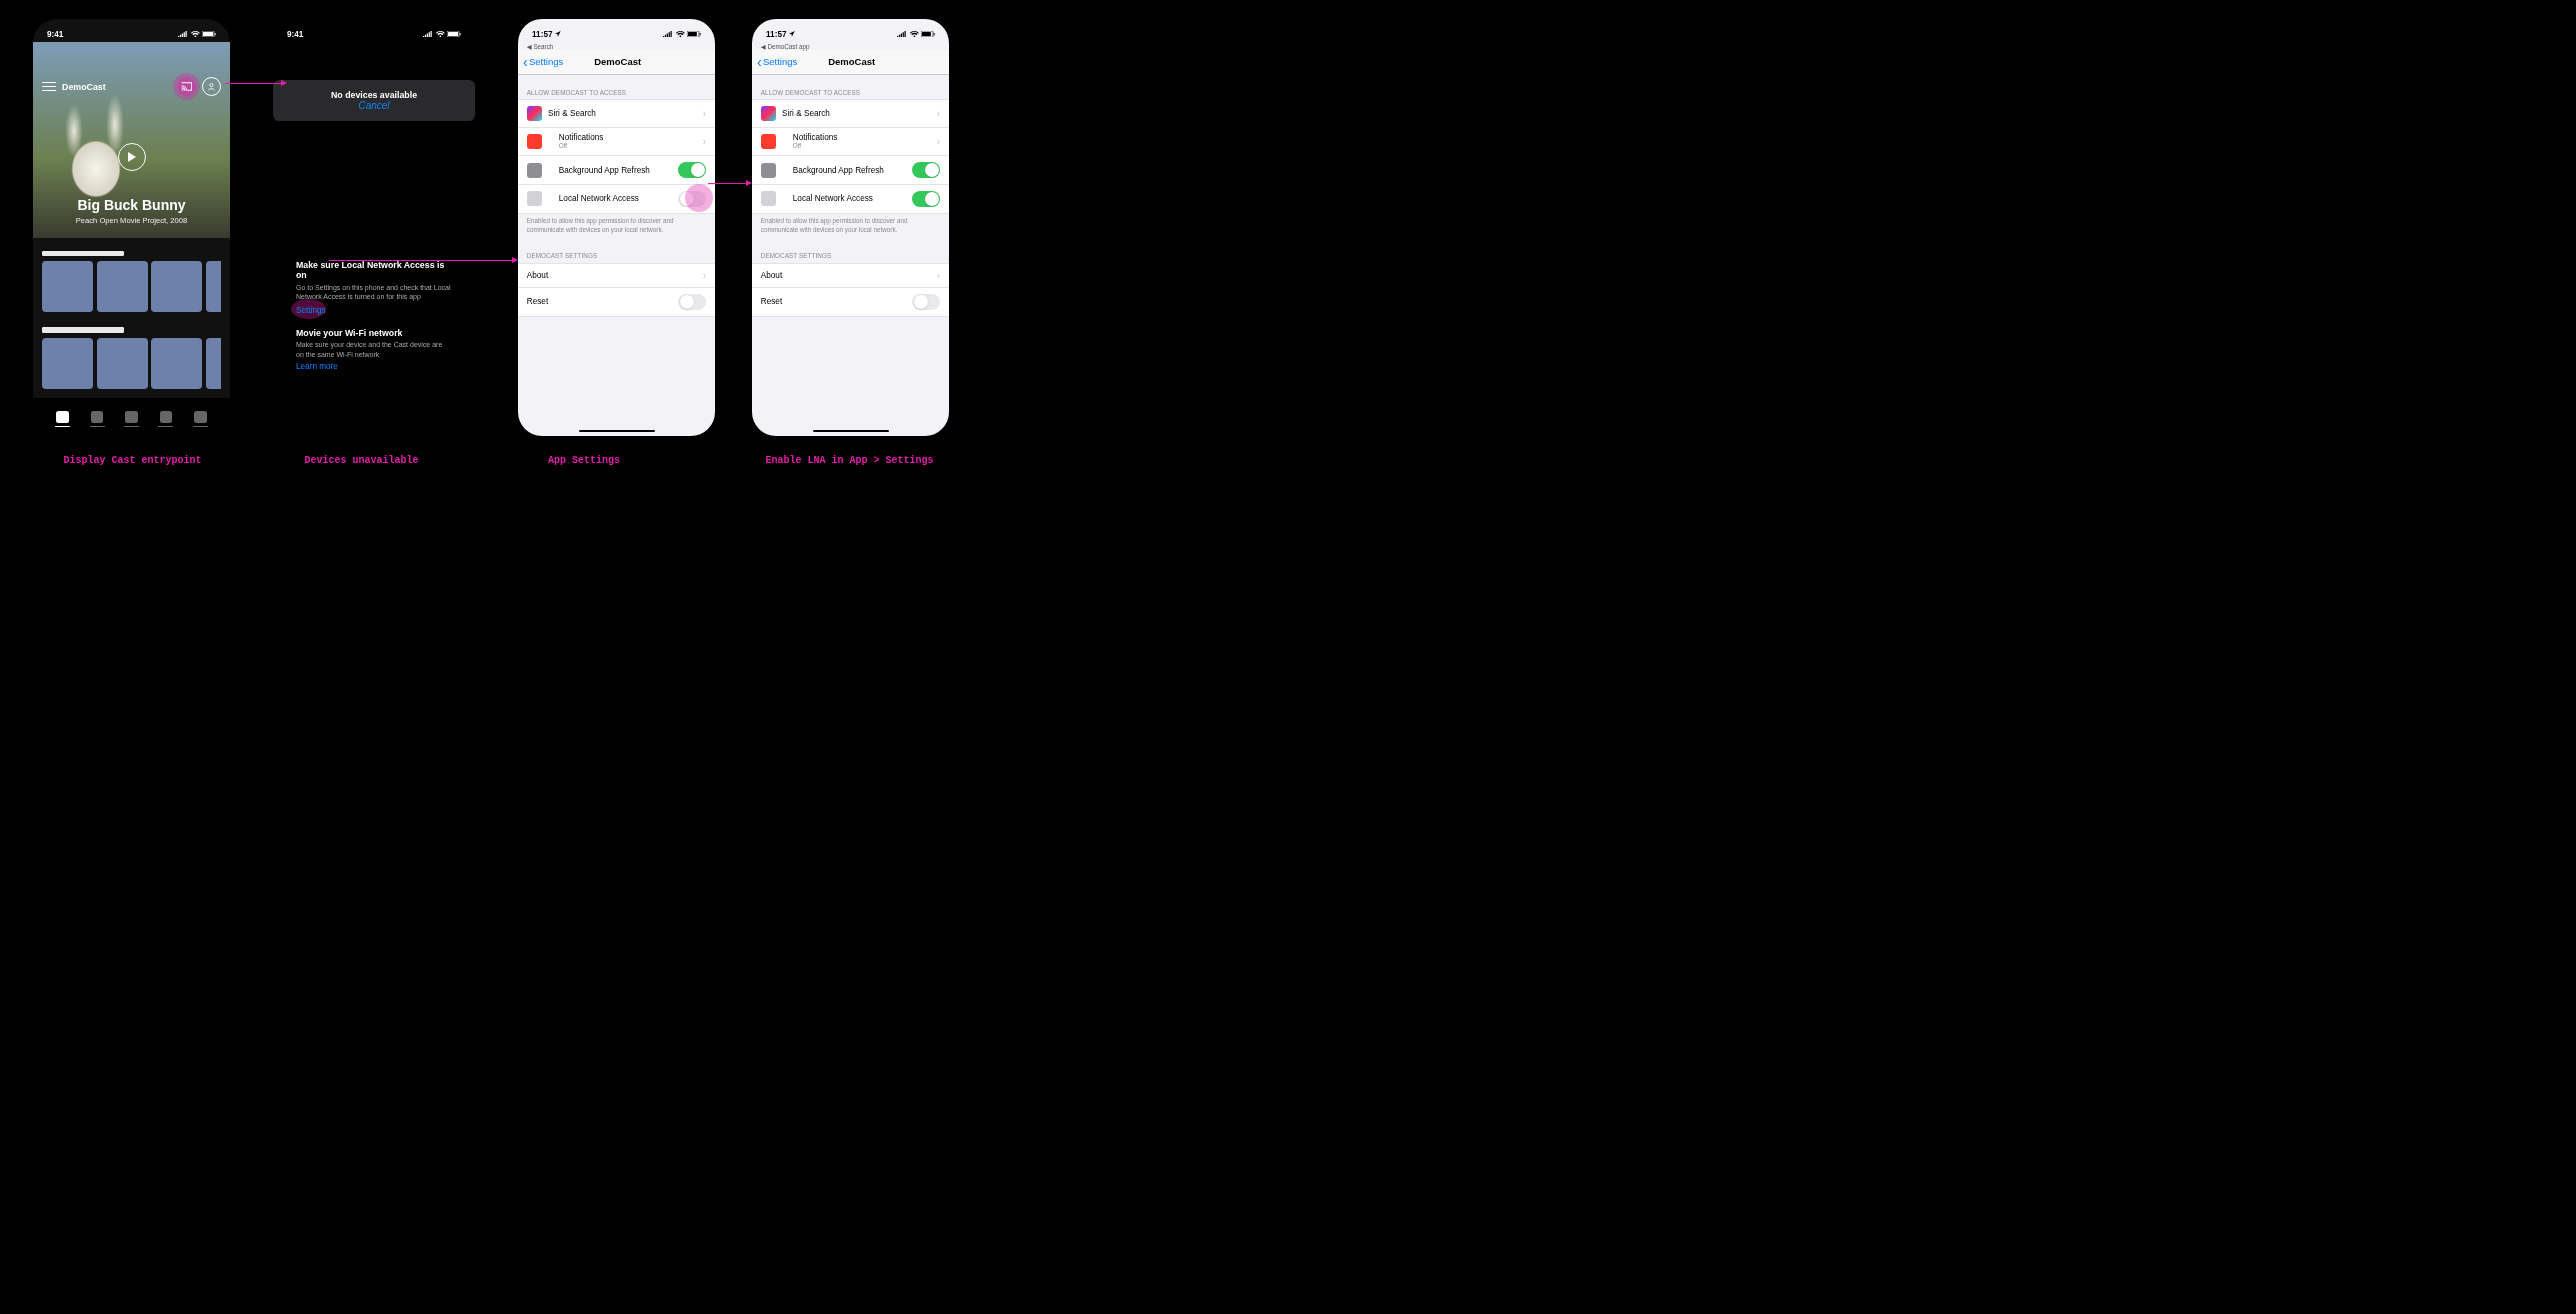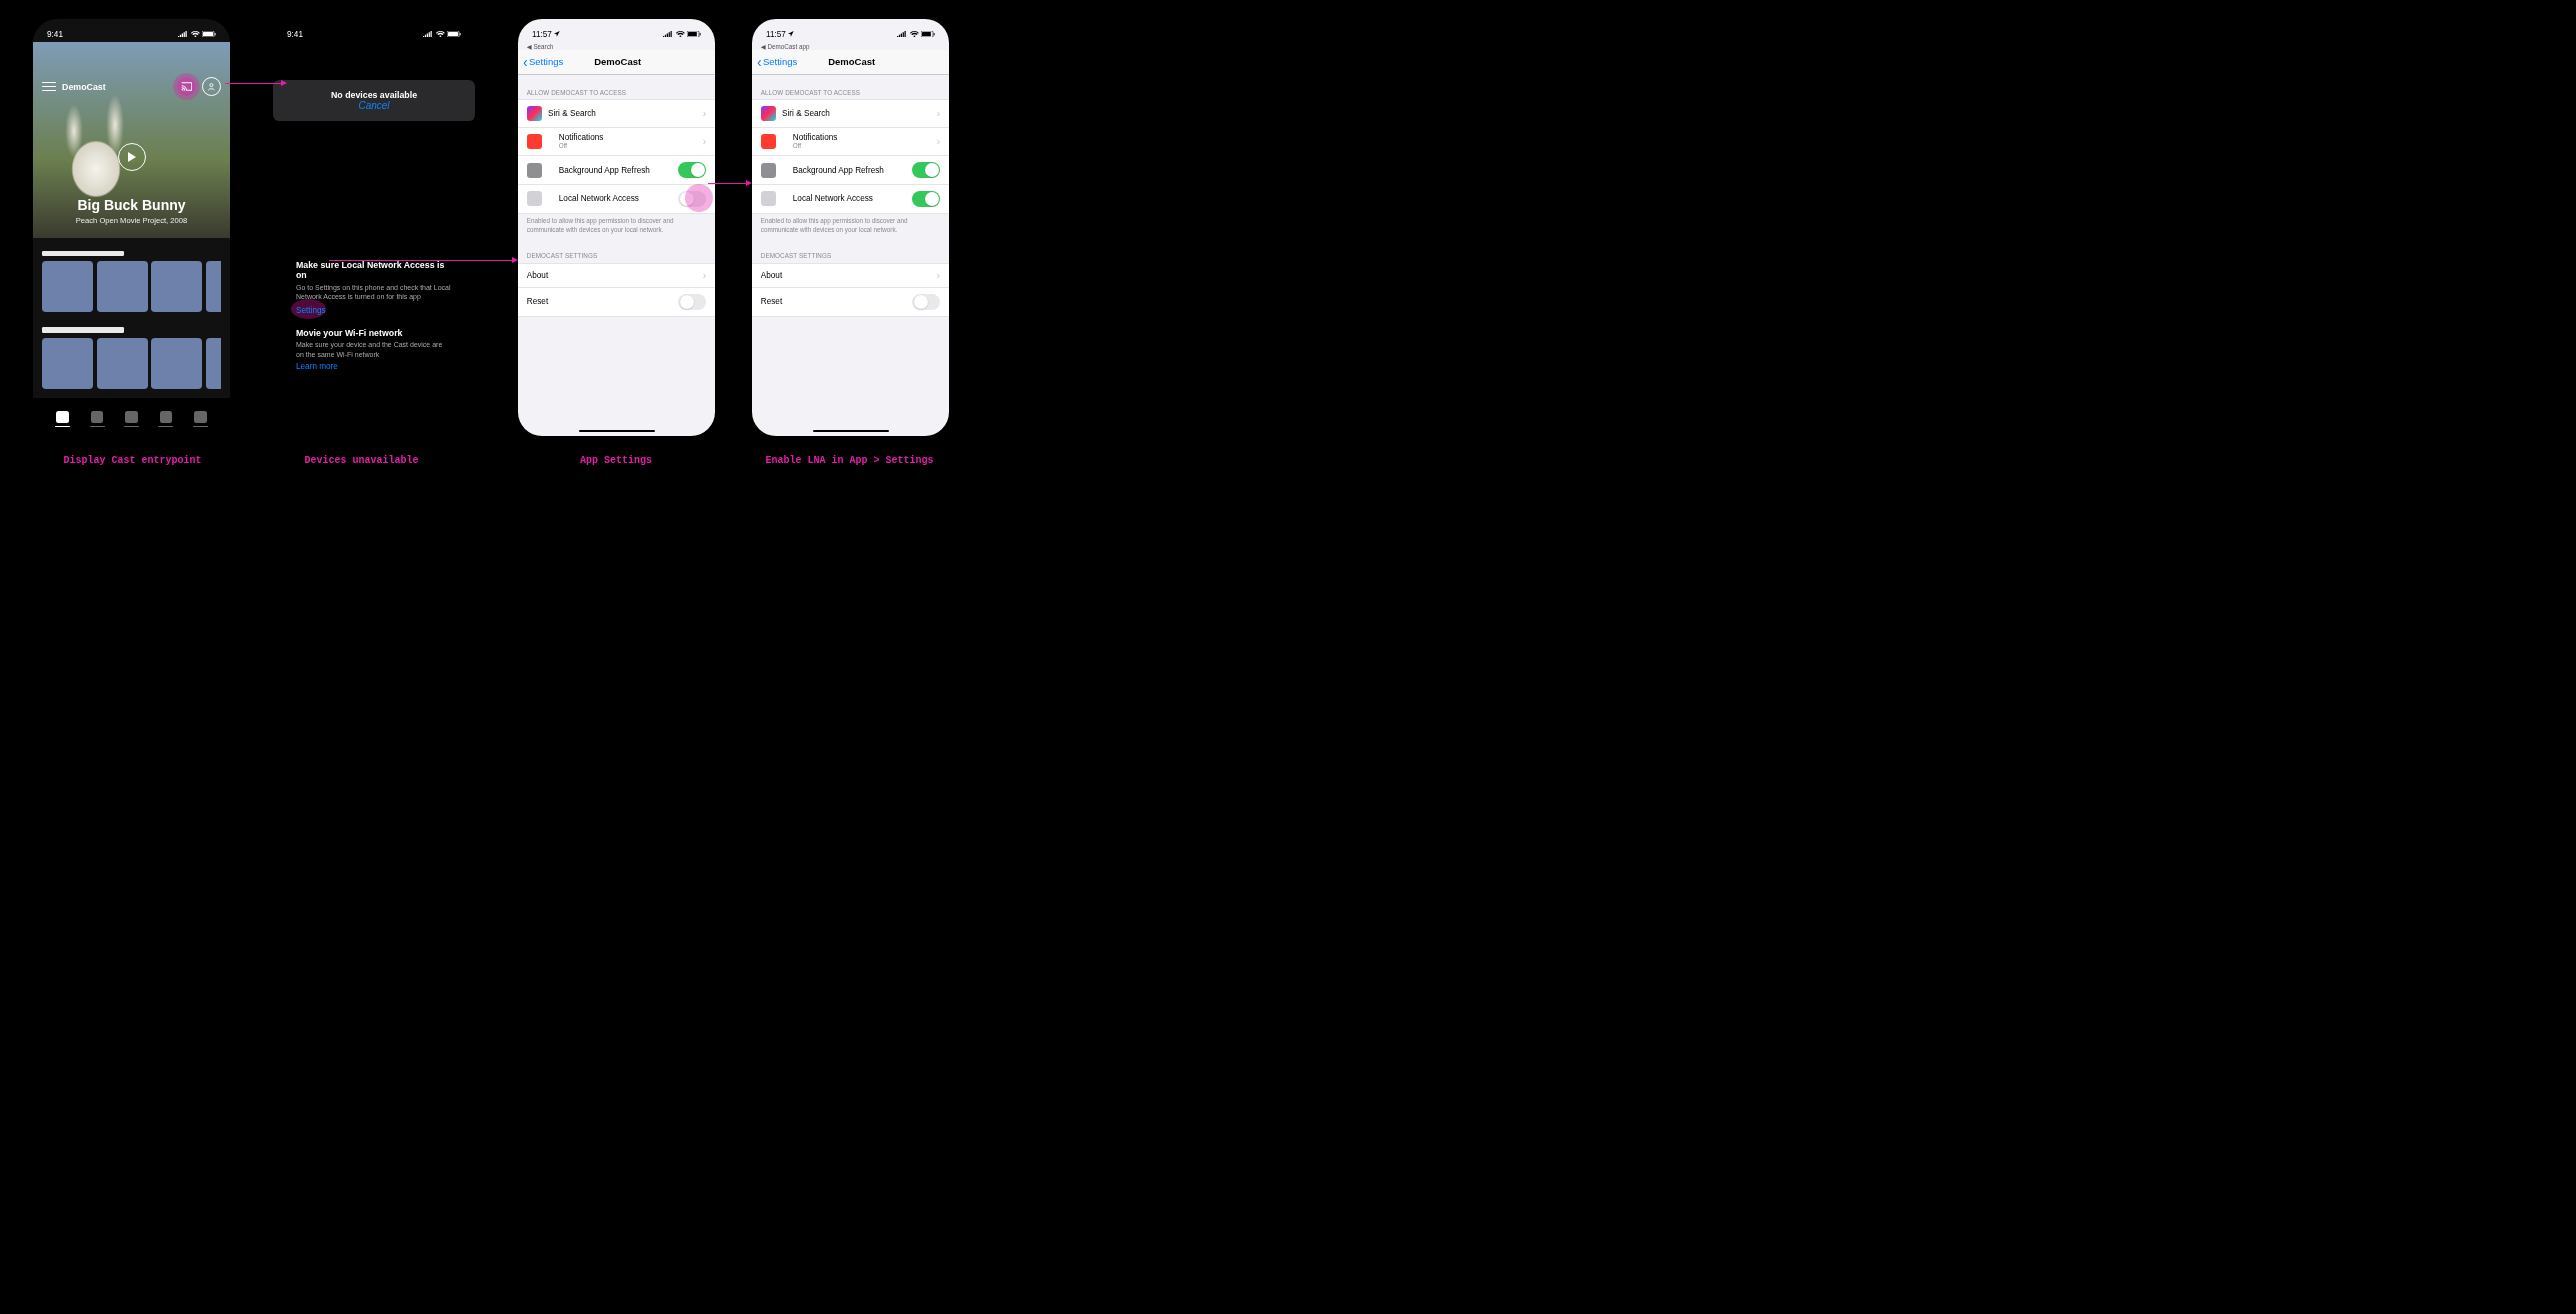--- a/index.html
+++ b/index.html
@@ -23,21 +23,21 @@
   .phone.dark { background: #111; }
   .phone.light { background: #f2f2f7; }
 
   
   .statusbar {
     display: flex;
     justify-content: space-between;
     align-items: center;
     padding: 7.6px 14px 0 14px;
     font-size: 8.2px;
-    font-weight: 400;
+    font-weight: 700;
     height: 23px;
   }
   .statusbar.dark { color: #fff; }
   .statusbar.light { color: #000; }
   .status-icons { display: flex; gap: 2.5px; align-items: center; }
   .status-time { display: flex; align-items: center; gap: 2.5px;}
 
   .breadcrumb {
     font-size: 6.3px;
     color: #555;
@@ -414,15 +414,15 @@
   <div class="arrow-head" style="left:183px; top:-3.2px;"></div>
 </div>
 
 <div class="arrow" style="left:708px; top:183px; width:44px;">
   <div class="arrow-line" style="left:0; top:0; width:38px;"></div>
   <div class="arrow-head" style="left:38px; top:-3.2px;"></div>
 </div>
 
 <div class="caption" style="left:63px; width:139px;">Display Cast entrypoint</div>
 <div class="caption" style="left:292px; width:139px;">Devices unavailable</div>
-<div class="caption" style="left:556px; width:120px;">App Settings</div>
+<div class="caption" style="left:524px; width:120px;">App Settings</div>
 <div class="caption" style="left:758px; width:183px;">Enable LNA in App &gt; Settings</div>
 
 
 </body></html>

